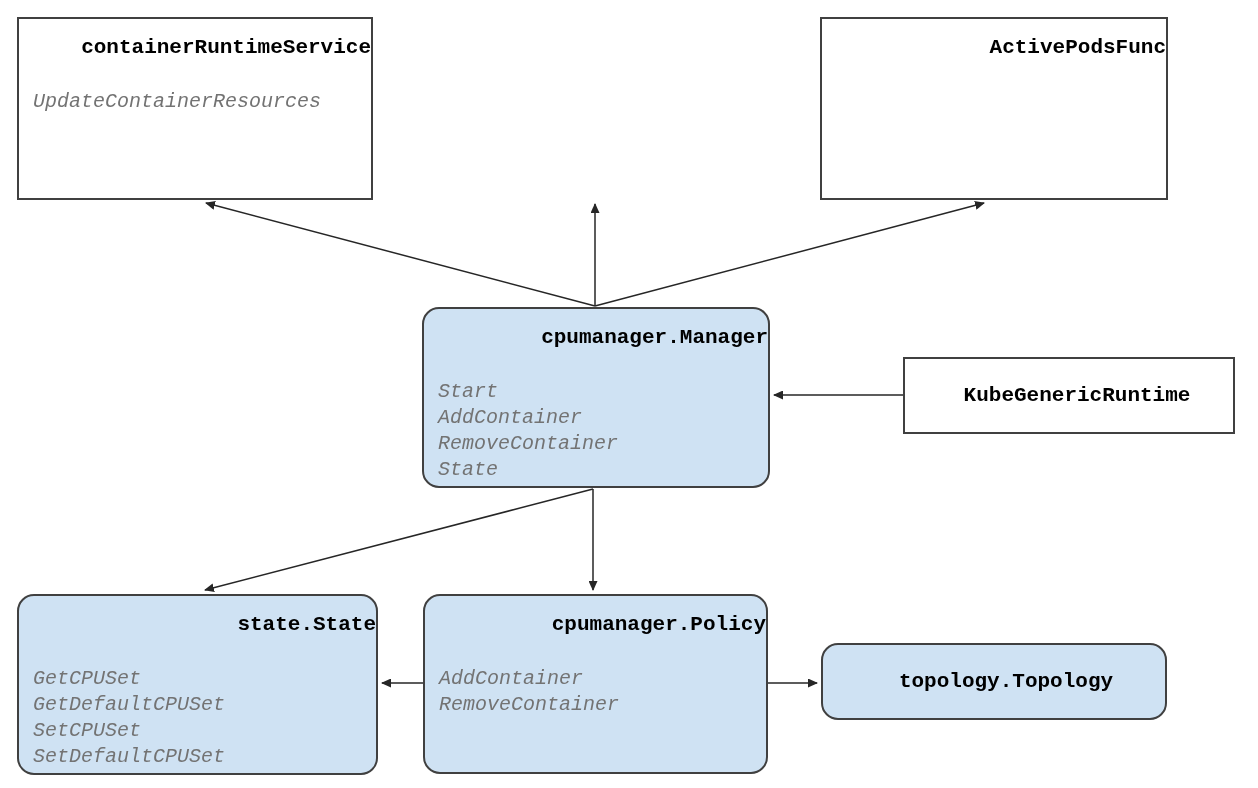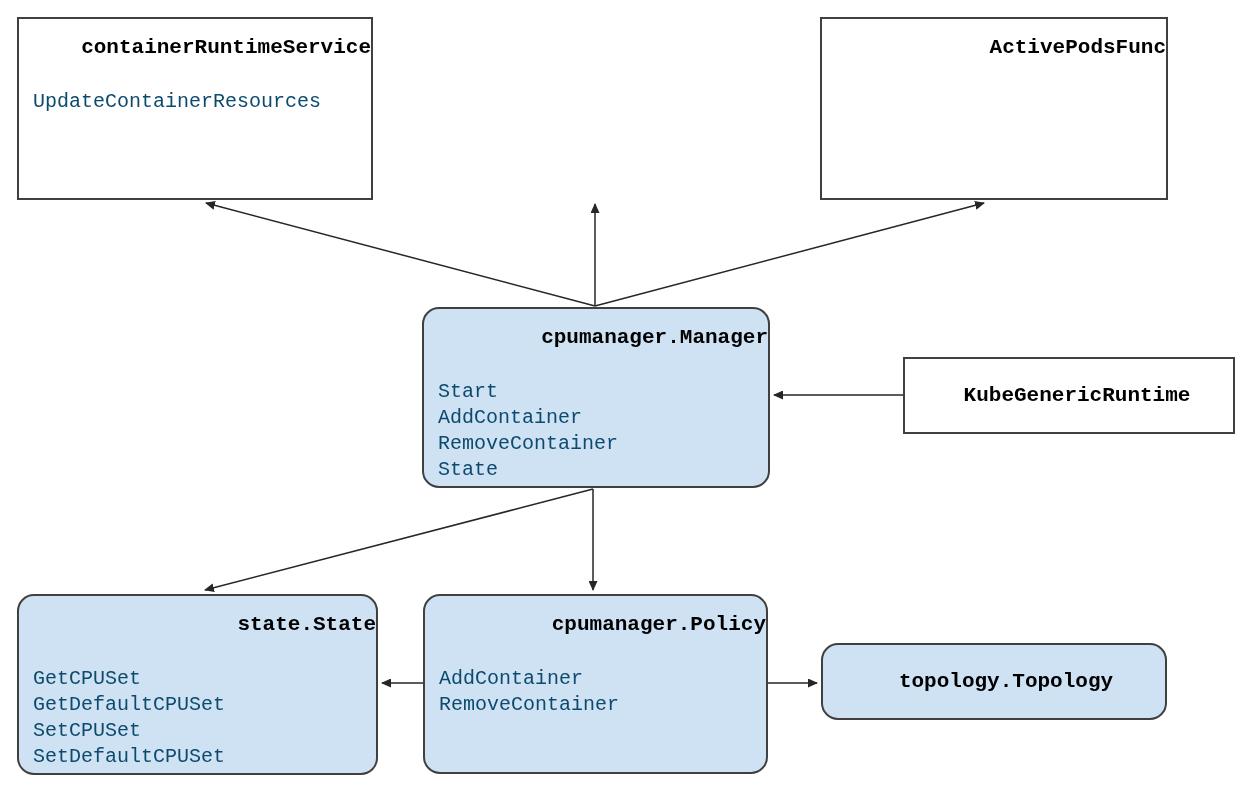--- a/index.html
+++ b/index.html
@@ -37,22 +37,23 @@
     line-height: 26px;
     color: #000000;
     letter-spacing: 0;
     white-space: nowrap;
   }
   .methods {
     margin-top: 28px;
     padding-left: 14px;
     font-size: 20px;
     line-height: 26px;
-    color: #0c4a6e;
+    color: #737373;
     white-space: nowrap;
+    font-style: italic;
   }
   .box.center {
     display: flex;
     align-items: center;
     justify-content: center;
   }
   .box.center .box-title { padding-top: 0; }
 
   
   #box-container-runtime-service { left: 17px;  top: 17px;  width: 356px; height: 183px; }

